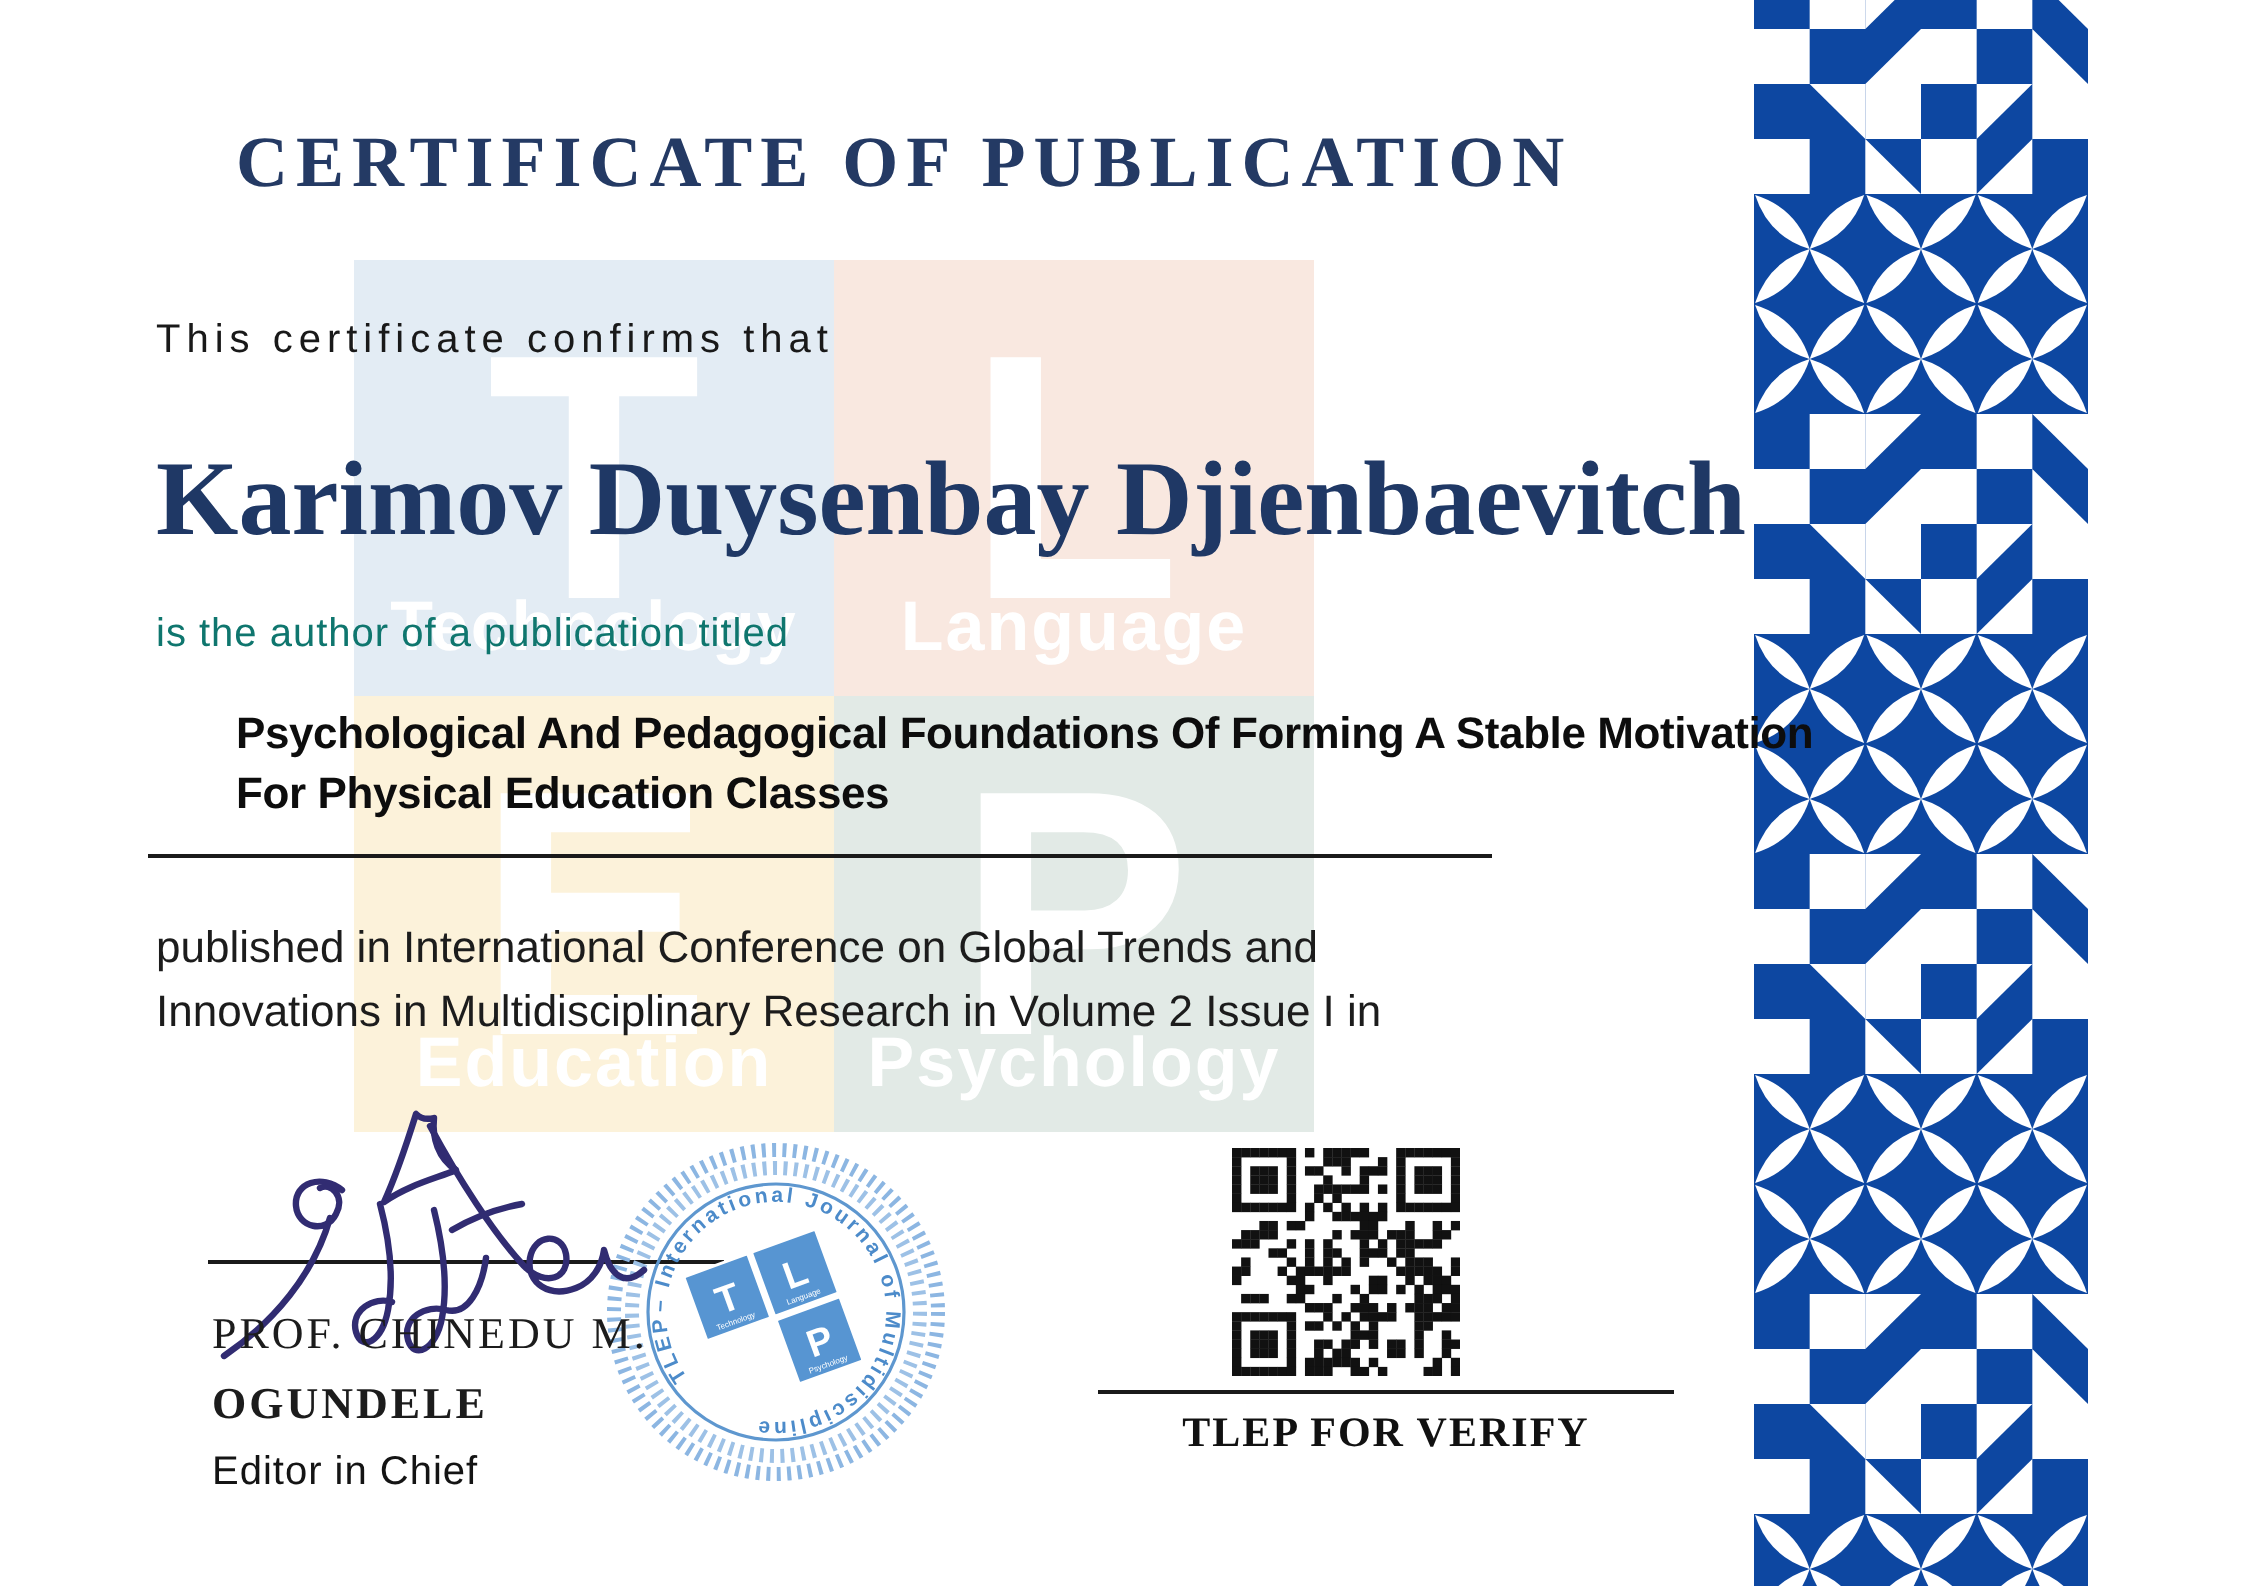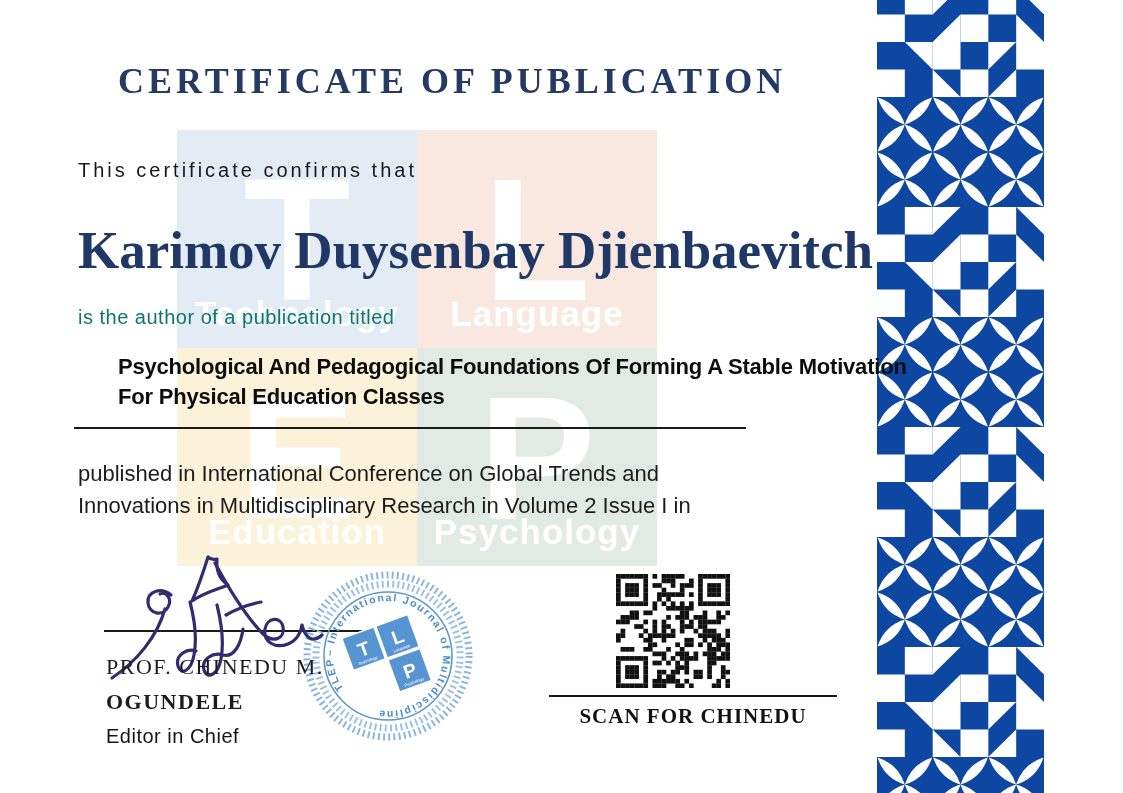--- a/index.html
+++ b/index.html
@@ -591,15 +591,15 @@
       <rect x="41.04" y="109.44" width="4.71" height="4.71" fill="#111111"></rect>
       <rect x="45.599999999999994" y="109.44" width="4.71" height="4.71" fill="#111111"></rect>
       <rect x="59.279999999999994" y="109.44" width="4.71" height="4.71" fill="#111111"></rect>
       <rect x="63.839999999999996" y="109.44" width="4.71" height="4.71" fill="#111111"></rect>
       <rect x="72.96" y="109.44" width="4.71" height="4.71" fill="#111111"></rect>
       <rect x="95.75999999999999" y="109.44" width="4.71" height="4.71" fill="#111111"></rect>
       <rect x="100.32" y="109.44" width="4.71" height="4.71" fill="#111111"></rect>
       <rect x="109.44" y="109.44" width="4.71" height="4.71" fill="#111111"></rect>
     </svg>
   <div class="abs hline" style="left:549px;top:695px;width:288px;z-index:2"></div>
-  <div class="abs scan">SCAN FOR CHINEDU</div>
+  <div class="abs scan">TLEP FOR VERIFY</div>
 
 </div>
 
 </body></html>

